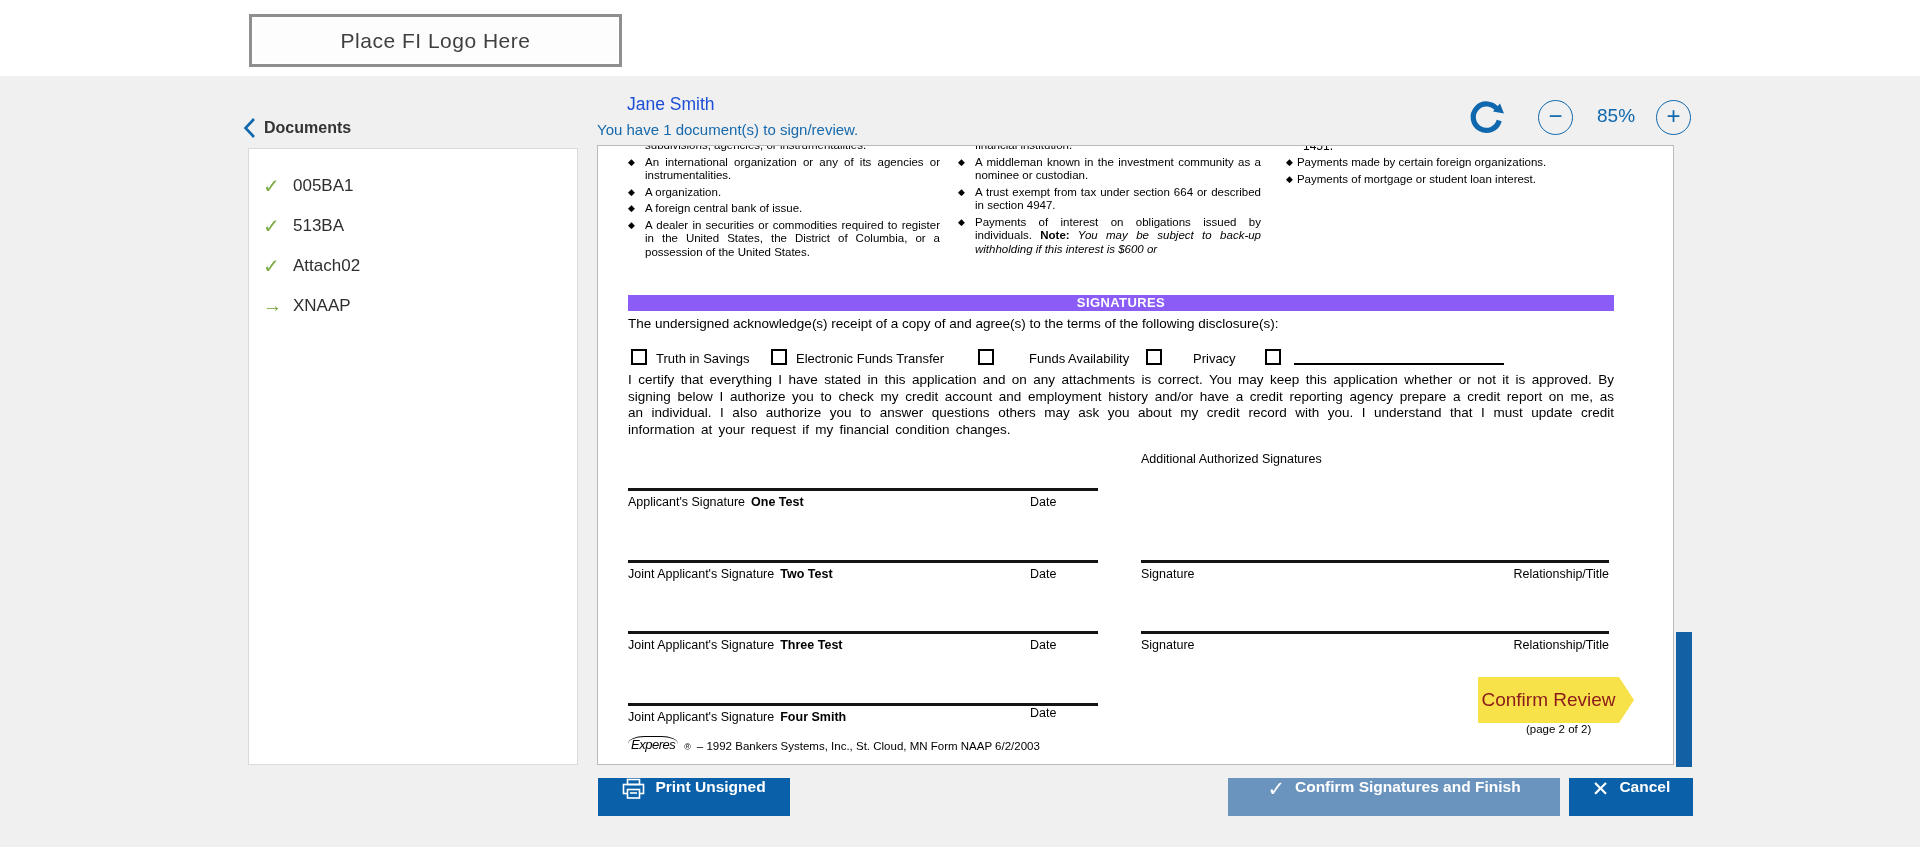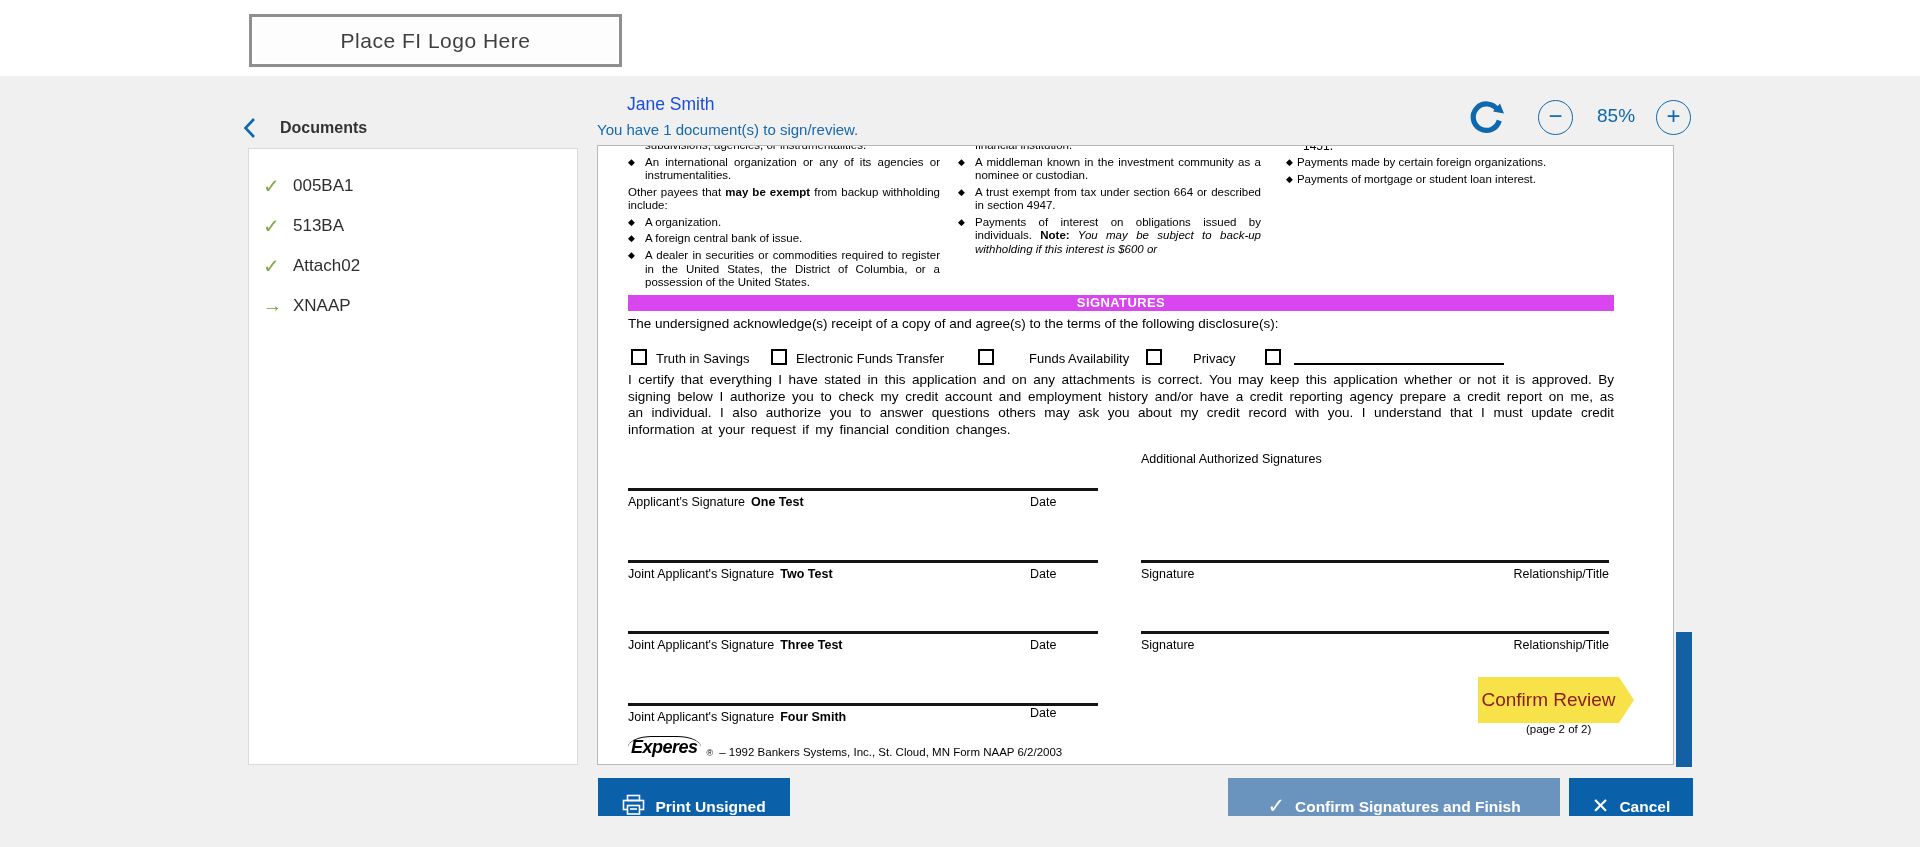--- a/index.html
+++ b/index.html
@@ -27,21 +27,21 @@
   .user-msg  { position:absolute; left:597px; top:121px; font-size:15px;  color:#1669ad; }
 
   .zoom-ctrl { position:absolute; display:flex; align-items:center; justify-content:center; cursor:pointer; }
   .circle-btn {
     width:35px; height:35px; border:1.6px solid #0f68ad; border-radius:50%;
     color:#0f68ad; font-size:24px; line-height:1; background:transparent;
   }
   .zoom-label { position:absolute; left:1597px; top:105px; font-size:19px; color:#0f68ad; }
 
   
-  .docs-back { position:absolute; left:243px; top:117px; display:flex; align-items:center; gap:24px; cursor:pointer; }
+  .docs-back { position:absolute; left:243px; top:117px; display:flex; align-items:center; gap:8px; cursor:pointer; }
   .docs-title { font-size:16px; font-weight:bold; color:#333333; }
   .docs-panel {
     position:absolute; left:248px; top:148px; width:330px; height:617px;
     background:#ffffff; border:1px solid #dadada;
   }
   .doc-item { position:absolute; left:0; width:100%; height:38px; display:flex; align-items:center; cursor:pointer; }
   .doc-item .st-icon { width:30px; margin-left:14px; font-size:20px; }
   .doc-item .st-check { color:#7cab45; }
   .doc-item .st-arrow { color:#6d9e2f; font-size:19px; }
   .doc-item .doc-label { font-size:17px; color:#2e2e2e; }
@@ -60,21 +60,21 @@
   .bi { position:relative; padding-left:17px; margin-bottom:3px; }
   .bi::before { content:"\25C6"; position:absolute; left:0; top:1px; font-size:9px; }
   .bi-inline { margin-bottom:3px; }
   .bi-inline .dia { font-size:9px; vertical-align:1px; padding-right:4px; }
   .nb { margin-bottom:3px; }
   .ind { padding-left:17px; }
   .lg { font-size:13px; line-height:1.16; }
 
   .sig-bar {
     position:absolute; left:30px; top:149px; width:986px; height:16px;
-    background:#d946ef; color:#ffffff; font-weight:bold; font-size:13px;
+    background:#8b5cf6; color:#ffffff; font-weight:bold; font-size:13px;
     text-align:center; line-height:16px; letter-spacing:0.4px;
   }
   .ack { position:absolute; left:30px; top:170px; width:986px; font-size:13.5px; }
 
   .cb { position:absolute; top:203px; width:16px; height:16px; border:2px solid #000; background:#fff; }
   .cb-label { position:absolute; top:205px; font-size:13px; color:#000; }
   .cb-blank { position:absolute; left:696px; top:203px; width:210px; border-bottom:2px solid #000; height:16px; }
 
   .cert { position:absolute; left:30px; top:226px; width:986px; font-size:13.5px; line-height:16.6px; text-align:justify; word-spacing:2.5px; }
 
@@ -82,42 +82,42 @@
 
   .sigline { position:absolute; border-top:3px solid #141414; height:0; }
   .sig-left  { left:30px;  width:470px; }
   .sig-right { left:543px; width:468px; }
   .sig-cap { position:absolute; font-size:12.5px; display:flex; }
   .sig-cap .nm { font-weight:bold; margin-left:6px; }
   .date-cap { position:absolute; left:432px; font-size:12.5px; }
   .right-cap { position:absolute; left:543px; width:468px; display:flex; justify-content:space-between; font-size:12.5px; }
 
   .credit { position:absolute; left:30px; top:590px; font-size:11.5px; display:flex; align-items:flex-end; gap:6px; }
-  .exp-logo { font-style:italic; font-weight:bold; font-size:18px; letter-spacing:-0.5px;
+  .exp-logo { font-style:italic; font-weight:normal; font-size:13px; letter-spacing:-0.5px;
               border-top:1.5px solid #000; border-radius:60%/90%; padding:0 3px; }
   .page-ind { position:absolute; left:928px; top:577px; font-size:11.5px; z-index:1; }
 
   .confirm-review {
     position:absolute; left:880px; top:531px; width:141px; height:46px;
     background:#f8e24a; color:#8b1b1b; font-size:19px;
     display:flex; align-items:center; justify-content:center;
     cursor:pointer; z-index:2;
   }
   .confirm-review::after {
     content:""; position:absolute; right:-15px; top:0;
     border-top:23px solid transparent; border-bottom:23px solid transparent;
     border-left:15px solid #f8e24a;
   }
 
   .scroll-thumb { position:absolute; left:1676px; top:632px; width:16px; height:135px; background:#1460a5; cursor:pointer; }
 
   
   .btn {
     position:absolute; top:778px; height:38px; border:none; cursor:pointer;
-    display:flex; align-items:flex-end; justify-content:center; gap:10px;
+    display:flex; align-items:flex-start; justify-content:center; gap:10px;
     color:#ffffff; font-family:"Liberation Sans", sans-serif; font-size:15.5px; font-weight:bold;
     background:#0a60a9;
   }
   .btn-print   { left:598px;  width:192px; }
   .btn-confirm { left:1228px; width:332px; background:#6a94bd; }
   .btn-cancel  { left:1569px; width:124px; }
   .btn .glyph { font-weight:normal; font-size:21px; line-height:1; }
 </style>
 </head>
 <body>
@@ -170,21 +170,20 @@
     <span class="doc-label">XNAAP</span>
   </div>
 </div>
 
 <div class="doc-viewer">
   <div class="form">
 
     <div class="fcol fcol-1">
       <div class="nb ind">subdivisions, agencies, or instrumentalities.</div>
       <div class="bi">An international organization or any of its agencies or instrumentalities.</div>
-      <div class="nb"><span>Other payees that </span><b>may be exempt</b><span> from backup withholding include:</span></div>
       <div class="bi">A organization.</div>
       <div class="bi">A foreign central bank of issue.</div>
       <div class="bi">A dealer in securities or commodities required to register in the United States, the District of Columbia, or a possession of the United States.</div>
     </div>
 
     <div class="fcol fcol-2">
       <div class="nb ind">financial institution.</div>
       <div class="bi">A middleman known in the investment community as a nominee or custodian.</div>
       <div class="bi">A trust exempt from tax under section 664 or described in section 4947.</div>
       <div class="bi"><span>Payments of interest on obligations issued by individuals. </span><b>Note:</b><i> You may be subject to back-up withholding if this interest is $600 or</i></div>

